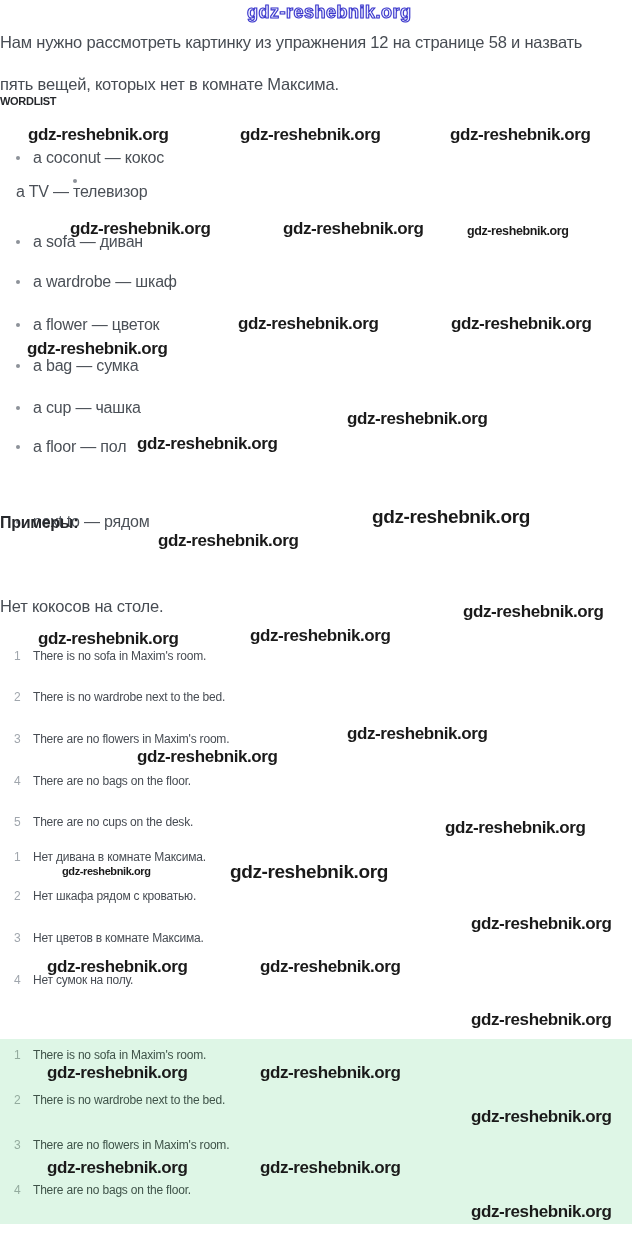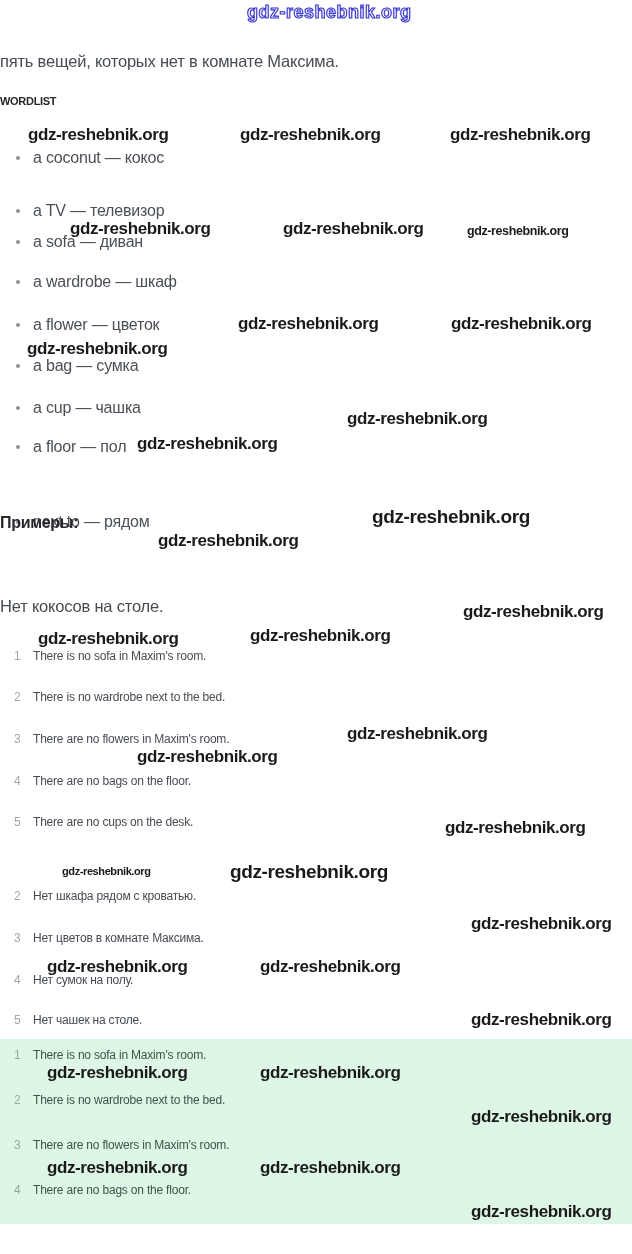--- a/index.html
+++ b/index.html
@@ -50,29 +50,30 @@
 </style>
 </head>
 <body>
 
 <div class="page">
 
   <div class="green-block"></div>
 
   <div class="wm wm-top" style="left:247px; top:2px;">gdz-reshebnik.org</div>
 
-  <p class="para" style="top:52px;">пять вещей, которых нет в комнате Максима.</p>
+  <p class="para" style="top:33px;">Нам нужно рассмотреть картинку из упражнения 12 на странице 58 и назвать</p>
+  <p class="para" style="top:75px;">пять вещей, которых нет в комнате Максима.</p>
 
   <h3 class="heading" style="top:95px;">WORDLIST</h3>
 
   <div class="bullet-item" style="top:149px;">
       <span class="dot"></span>
       <span>a coconut — кокос</span>
     </div>
-  <div class="bullet-item" style="top:202px;">
+  <div class="bullet-item" style="top:179px;flex-direction:column;">
       <span class="dot"></span>
       <span>a TV — телевизор</span>
     </div>
   <div class="bullet-item" style="top:233px;">
       <span class="dot"></span>
       <span>a sofa — диван</span>
     </div>
   <div class="bullet-item" style="top:273px;">
       <span class="dot"></span>
       <span>a wardrobe — шкаф</span>
@@ -100,24 +101,24 @@
 
   <h3 class="heading heading-ru" style="top:514px;">Примеры:</h3>
   <p class="para" style="top:597px;">Нет кокосов на столе.</p>
 
   <div class="num-row" style="top:649px;"><span class="num">1</span><span class="txt">There is no sofa in Maxim's room.</span></div>
   <div class="num-row" style="top:690px;"><span class="num">2</span><span class="txt">There is no wardrobe next to the bed.</span></div>
   <div class="num-row" style="top:732px;"><span class="num">3</span><span class="txt">There are no flowers in Maxim's room.</span></div>
   <div class="num-row" style="top:774px;"><span class="num">4</span><span class="txt">There are no bags on the floor.</span></div>
   <div class="num-row" style="top:815px;"><span class="num">5</span><span class="txt">There are no cups on the desk.</span></div>
 
+  <div class="num-row" style="top:850px;"><span class="num">1</span><span class="txt">Нет дивана в комнате Максима.</span></div>
   <div class="num-row" style="top:889px;"><span class="num">2</span><span class="txt">Нет шкафа рядом с кроватью.</span></div>
   <div class="num-row" style="top:931px;"><span class="num">3</span><span class="txt">Нет цветов в комнате Максима.</span></div>
   <div class="num-row" style="top:973px;"><span class="num">4</span><span class="txt">Нет сумок на полу.</span></div>
-  <div class="num-row" style="top:1013px;"><span class="num">5</span><span class="txt">Нет чашек на столе.</span></div>
 
   <div class="num-row green" style="top:1048px;"><span class="num">1</span><span class="txt">There is no sofa in Maxim's room.</span></div>
   <div class="num-row green" style="top:1093px;"><span class="num">2</span><span class="txt">There is no wardrobe next to the bed.</span></div>
   <div class="num-row green" style="top:1138px;"><span class="num">3</span><span class="txt">There are no flowers in Maxim's room.</span></div>
   <div class="num-row green" style="top:1183px;"><span class="num">4</span><span class="txt">There are no bags on the floor.</span></div>
   <div class="num-row green" style="top:1228px;"><span class="num">5</span><span class="txt">There are no cups on the desk.</span></div>
 
   <span class="wm" style="left:28px;  top:125px;">gdz-reshebnik.org</span>
   <span class="wm" style="left:240px; top:125px;">gdz-reshebnik.org</span>
   <span class="wm" style="left:450px; top:125px;">gdz-reshebnik.org</span>

